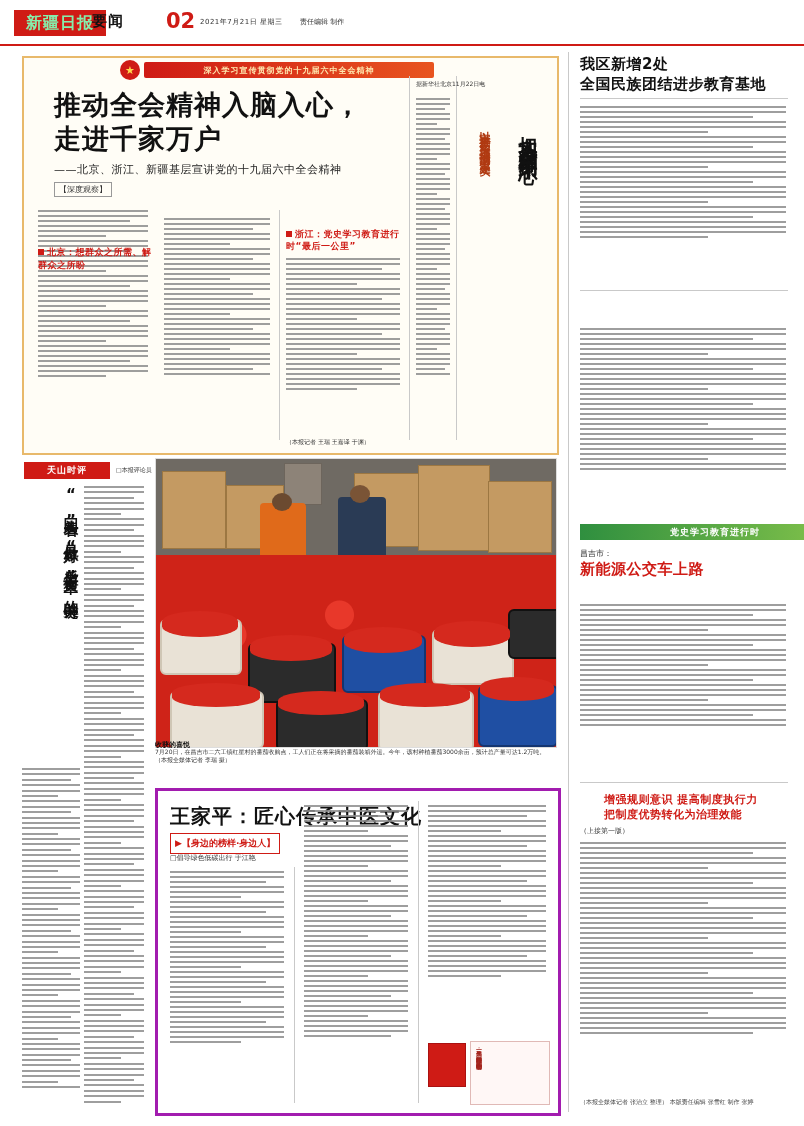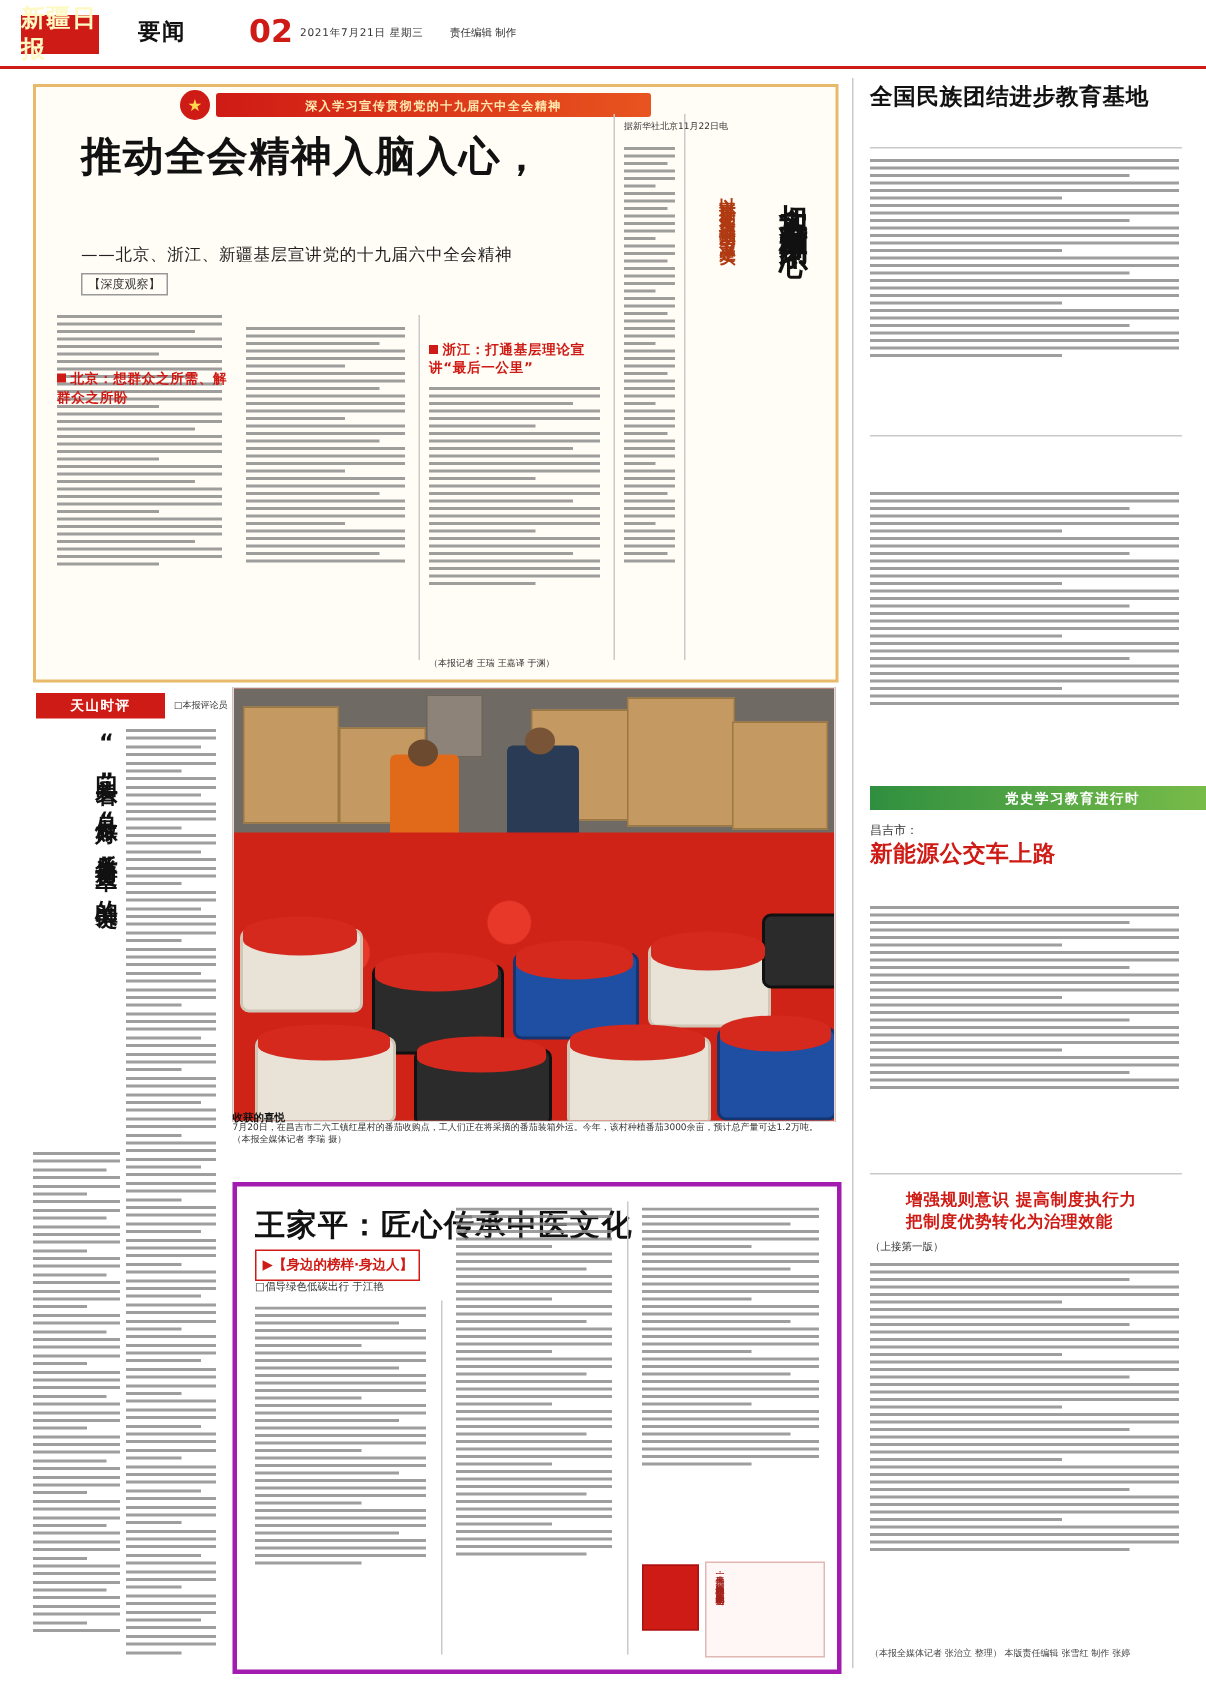--- a/index.html
+++ b/index.html
@@ -8,22 +8,22 @@
     background:#ffffff;
     font-family:"DejaVu Sans","Liberation Sans",sans-serif;
     position:relative;
     overflow:hidden;
   }
   .page{position:relative;width:804px;height:1126px;background:#fff;}
 
   
   .masthead{position:absolute;left:0;top:0;width:804px;height:46px;}
   .mast-logo{
-    position:absolute;left:14px;top:10px;width:52px;height:26px;
-    background:#cf1b15;color:#fef9c3;font-weight:bold;font-size:16px;
+    position:absolute;left:14px;top:10px;width:92px;height:26px;
+    background:#cf1b15;color:#86efac;font-weight:bold;font-size:16px;
     letter-spacing:1px;display:flex;align-items:center;justify-content:center;
     font-family:"DejaVu Sans","Liberation Sans",sans-serif;
   }
   .mast-section{
     position:absolute;left:92px;top:12px;font-size:15px;font-weight:bold;color:#111;
     letter-spacing:1px;
   }
   .mast-num{
     position:absolute;left:132px;top:9px;width:30px;height:24px;color:#cf1b15;
     font-size:21px;font-weight:bold;line-height:24px;
@@ -164,20 +164,21 @@
   <div class="mast-rule"></div>
 
   <div class="vline" style="left:568px;top:52px;height:1060px;"></div>
 
   <div class="feature">
     <div class="banner-emblem">★</div>
     <div class="feature-banner">深入学习宣传贯彻党的十九届六中全会精神</div>
 
     <div class="feature-title">
       <div>推动全会精神入脑入心，</div>
+      <div>走进千家万户</div>
     </div>
     <div class="feature-sub">——北京、浙江、新疆基层宣讲党的十九届六中全会精神</div>
     <div class="feature-tag">【深度观察】</div>
 
     <div class="vline" style="left:255px;top:152px;height:230px;"></div>
     <div class="vline" style="left:385px;top:18px;height:364px;"></div>
     <div class="vline" style="left:432px;top:18px;height:364px;"></div>
 
     <div class="txt dense" style="left:14px;top:152px;width:110px;height:226px;">
       <div class="ln"></div>
@@ -248,21 +249,21 @@
         <div class="ln"></div>
         <div class="ln s"></div>
         <div class="ln"></div>
       <div class="ln"></div>
         <div class="ln"></div>
         <div class="ln m"></div>
         <div class="ln"></div>
     </div>
 
     <div class="subhead2" style="left:262px;top:170px;width:118px;line-height:12px;">
-      <span class="redsq"></span><span>浙江：打通基层理论宣讲“最后一公里”</span>
+      <span class="redsq"></span><span>浙江：党史学习教育进行时“最后一公里”</span>
     </div>
     <div class="txt dense" style="left:262px;top:200px;width:114px;height:178px;">
       <div class="ln"></div>
         <div class="ln"></div>
         <div class="ln m"></div>
         <div class="ln"></div>
       <div class="ln"></div>
         <div class="ln s"></div>
         <div class="ln"></div>
         <div class="ln"></div>
@@ -709,20 +710,21 @@
         <div class="ln s"></div>
     </div>
 
     <div class="mini-photo"></div>
     <div class="mini-note">
       <div style="font-size:6px;color:#a3231c;padding:4px 4px;line-height:9px;writing-mode:vertical-rl;height:52px;">一生只为一件事，用一颗匠心守护百姓健康，这是他行医四十年不变的初心。</div>
     </div>
   </div>
 
   <div class="rc-head" style="left:580px;top:54px;width:206px;font-size:15px;line-height:20px;">
+    <div>我区新增2处</div>
     <div style="color:#111;">全国民族团结进步教育基地</div>
   </div>
   <div class="hline" style="left:580px;top:98px;width:208px;"></div>
   <div class="txt dense" style="left:580px;top:106px;width:206px;height:170px;">
     <div class="ln"></div>
       <div class="ln"></div>
       <div class="ln m"></div>
       <div class="ln"></div>
     <div class="ln"></div>
       <div class="ln s"></div>

